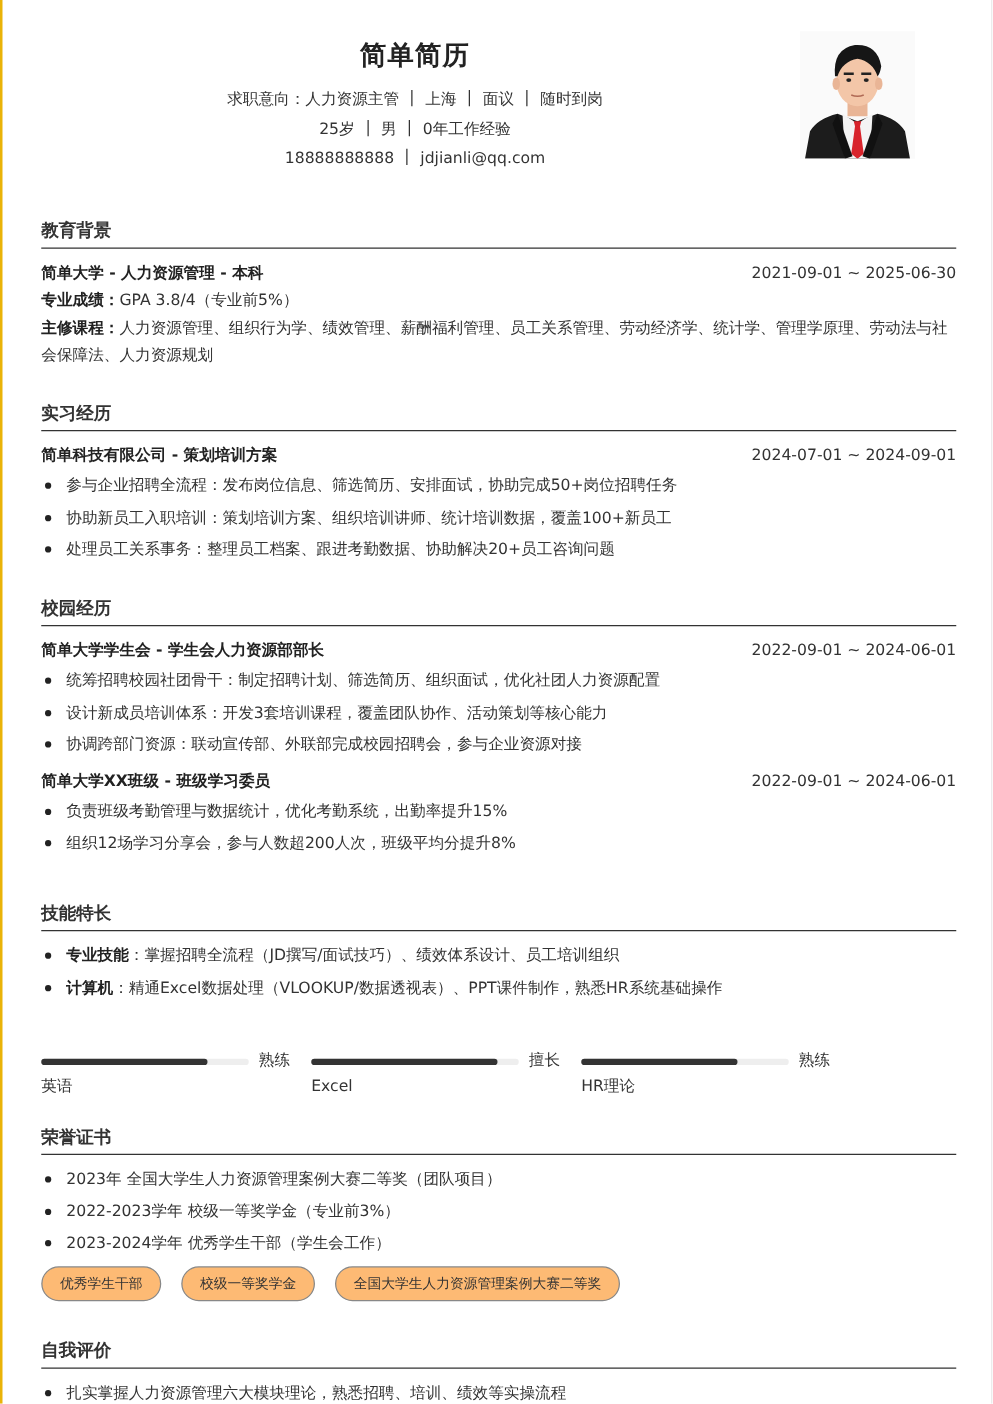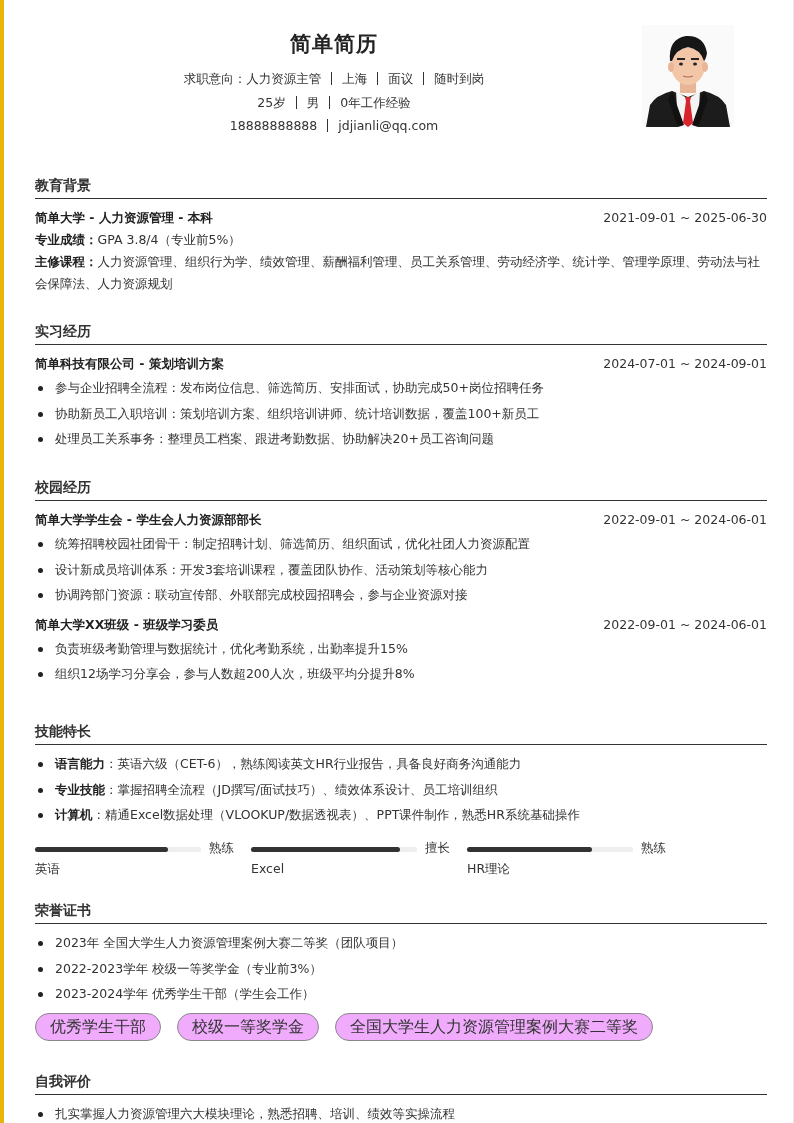--- a/index.html
+++ b/index.html
@@ -1,18 +1,18 @@
 <!DOCTYPE html>
 <html><head>
 <meta charset="utf-8">
 <style>
   * { box-sizing: border-box; margin: 0; padding: 0; }
   html, body { width: 794px; height: 1123px; overflow: hidden; background: #fff; }
   body { font-family: "DejaVu Sans", "Liberation Sans", sans-serif; color: #222; font-size: 12.5px; position: relative; }
-  .page { position: absolute; left: 0; top: 0; width: 794px; height: 1123px; border-left: 4px solid #eab308; border-right: 1px solid #e6e6e6; }
+  .page { position: absolute; left: 0; top: 0; width: 794px; height: 1123px; border-left: 2px solid #eab308; border-right: 1px solid #e6e6e6; }
   .header { position: absolute; left: 0; top: 0; width: 794px; height: 140px; }
   .title { position: absolute; left: 0; width: 660px; top: 30px; text-align: center; font-size: 21px; font-weight: bold; color: #222; letter-spacing: 1px; }
   .info-line { position: absolute; left: 0; width: 660px; text-align: center; font-size: 12.5px; color: #333; }
   .info-line .sep { display: inline-block; width: 1px; height: 13px; background: #333; margin: 0 10px; vertical-align: -2px; }
   .photo { position: absolute; left: 638px; top: 25px; width: 92px; height: 102px; background: #fafafa; overflow: hidden; }
   .section { position: absolute; left: 31px; width: 732px; }
   .sec-title { font-size: 14px; font-weight: bold; color: #333; height: 22px; line-height: 22px; }
   .sec-rule { height: 1px; background: #333; margin-top: 2px; }
   .row-head { display: flex; justify-content: space-between; font-size: 12.5px; height: 22px; line-height: 22px; margin-top: 8px; }
   .row-head .h { font-weight: bold; color: #222; }
@@ -23,21 +23,21 @@
   ul.bul li { position: relative; padding-left: 20px; font-size: 12.5px; line-height: 25.5px; color: #333; }
   ul.bul li::before { content: ""; position: absolute; left: 3px; top: 11px; width: 5px; height: 5px; border-radius: 50%; background: #222; }
   ul.bul li b { color: #222; }
   .skills-bars { position: absolute; left: 31px; top: 842px; width: 732px; height: 40px; }
   .skill { position: absolute; top: 0; width: 205px; }
   .skill .track { position: absolute; left: 0; top: 5px; width: 166px; height: 5px; background: #eee; border-radius: 3px; }
   .skill .fill { height: 5px; background: #333; border-radius: 3px; }
   .skill .lvl { position: absolute; left: 174px; top: -2px; font-size: 12.5px; color: #333; }
   .skill .name { position: absolute; left: 0; top: 19px; font-size: 12.5px; color: #333; }
   .tags { display: flex; gap: 16px; margin-top: 6px; }
-  .tag { border: 1px solid #888; border-radius: 14px; padding: 0 14px; height: 28px; line-height: 26px; font-size: 16px; color: #333; background: #f0abfc; }
+  .tag { border: 1px solid #888; border-radius: 14px; padding: 0 14px; height: 28px; line-height: 26px; font-size: 11px; color: #333; background: #fdba74; }
 </style>
 </head>
 <body>
 
 <div class="page">
 
   <div class="header">
     <div class="title">简单简历</div>
     <div class="info-line" style="top:71px;">
       <span>求职意向：人力资源主管</span><span class="sep"></span><span>上海</span><span class="sep"></span><span>面议</span><span class="sep"></span><span>随时到岗</span>
@@ -124,21 +124,20 @@
     <ul class="bul">
       <li>负责班级考勤管理与数据统计，优化考勤系统，出勤率提升15%</li>
       <li>组织12场学习分享会，参与人数超200人次，班级平均分提升8%</li>
     </ul>
   </div>
 
   <div class="section" style="top:720px;">
     <div class="sec-title">技能特长</div>
     <div class="sec-rule"></div>
     <ul class="bul" style="margin-top:6px;">
-      <li><b>语言能力</b><span>：英语六级（CET-6），熟练阅读英文HR行业报告，具备良好商务沟通能力</span></li>
       <li><b>专业技能</b><span>：掌握招聘全流程（JD撰写/面试技巧）、绩效体系设计、员工培训组织</span></li>
       <li><b>计算机</b><span>：精通Excel数据处理（VLOOKUP/数据透视表）、PPT课件制作，熟悉HR系统基础操作</span></li>
     </ul>
   </div>
 
   <div class="skills-bars">
     <div class="skill" style="left:0;">
       <div class="track">
           <div class="fill" style="width: 80%;"></div>
         </div>

